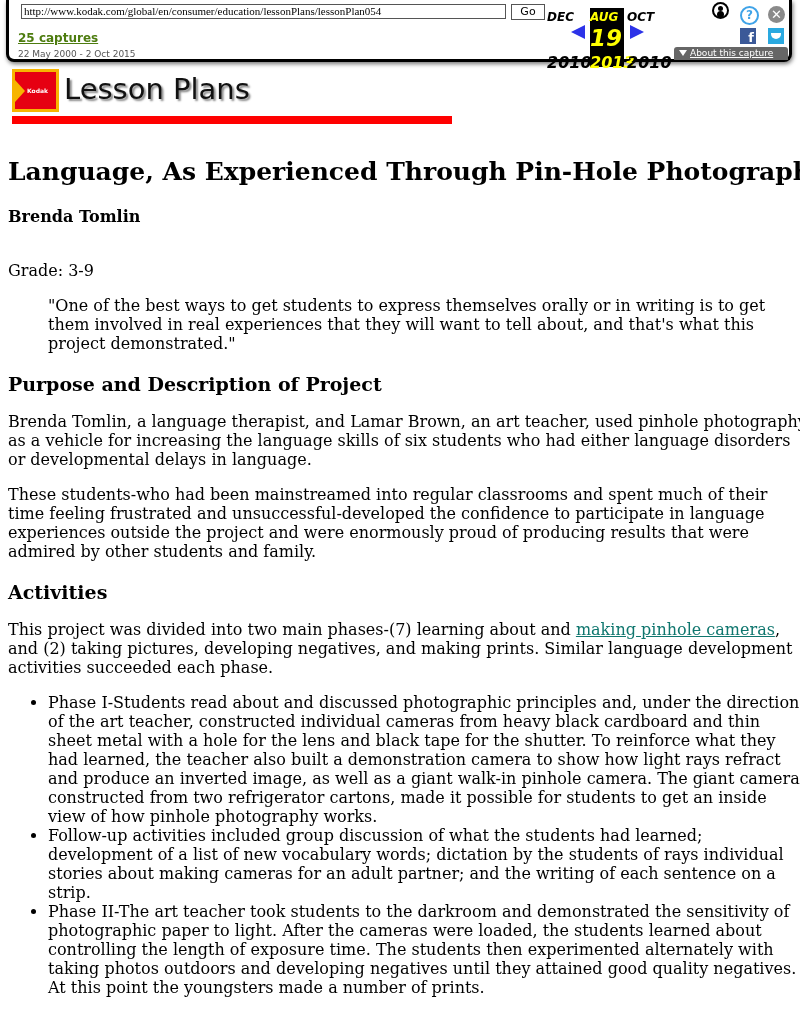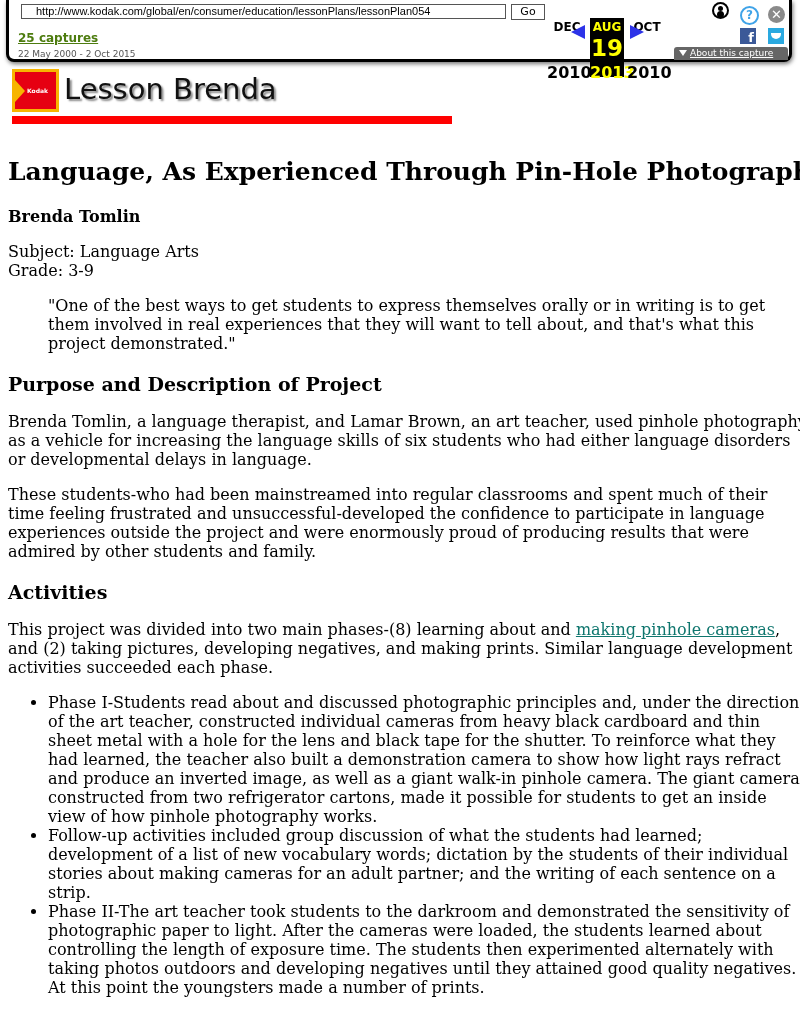--- a/index.html
+++ b/index.html
@@ -5,31 +5,31 @@
   html, body { margin: 0; padding: 0; background: #fff; }
   body { width: 800px; height: 1024px; overflow: hidden; position: relative;
          font-family: "DejaVu Serif", serif; color: #000; }
 
   
   #wm-toolbar { position: absolute; left: 6px; top: 0; width: 786px; height: 62px;
     background: #fff; border: 3px solid #000; border-top: none;
     border-radius: 0 0 8px 8px; box-shadow: 1px 2px 4px #777;
     font-family: "DejaVu Sans", sans-serif; box-sizing: border-box; }
   #wm-url { position: absolute; left: 12px; top: 4px; width: 485px; height: 15px;
-    border: 1px solid #555; font-size: 11px; padding: 0 14px; box-sizing: border-box;
-    font-family: Liberation Sans, sans-serif; color: #000; background: #fff; line-height: 13px;
+    border: 1px solid #555; font-size: 11px; padding: 0 2px; box-sizing: border-box;
+    font-family: Liberation Serif, serif; color: #000; background: #fff; line-height: 13px;
     white-space: nowrap; overflow: hidden; }
   #wm-go { position: absolute; left: 502px; top: 4px; width: 34px; height: 16px;
     border: 1px solid #555; background: #fff; font-size: 11px; line-height: 14px;
     text-align: center; box-sizing: border-box; cursor: pointer; }
   #wm-captures { position: absolute; left: 9px; top: 31px; font-size: 12px; font-weight: bold;
     color: #4d7c0f; text-decoration: underline; cursor: pointer; }
   #wm-range { position: absolute; left: 9px; top: 49px; font-size: 9px; color: #555; }
 
-  .wm-col { position: absolute; top: 18px; width: 40px; text-align: center; font-weight: bold; }
+  .wm-col { position: absolute; top: 8px; width: 40px; font-weight: bold; font-style: italic; }
   .wm-col .mon { font-size: 12px; position: absolute; top: 2px; width: 100%; }
   .wm-col .yr { font-size: 16px; position: absolute; top: 45px; width: 100%; }
   #wm-prev { left: 538px; }
   #wm-cur { left: 581px; width: 34px; height: 59px; background: #000; color: #ff0; }
   #wm-cur .day { position: absolute; top: 17px; width: 100%; font-size: 23px; line-height: 26px; }
   #wm-next { left: 618px; }
   .wm-arrow { position: absolute; top: 25px; width: 0; height: 0; border-top: 7px solid transparent;
     border-bottom: 7px solid transparent; cursor: pointer; }
   #wm-arrow-left { left: 562px; border-right: 14px solid #2d33e8; }
   #wm-arrow-right { left: 621px; border-left: 14px solid #2d33e8; }
@@ -118,40 +118,40 @@
     <span class="tri"></span><span class="txt">About this capture</span>
   </div>
 </div>
 
 <div id="kodak-logo">
   <div class="inner">
       <div class="k"></div>
       <div class="word">Kodak</div>
     </div>
 </div>
-<div id="lesson-plans-title">Lesson Brenda</div>
+<div id="lesson-plans-title">Lesson Plans</div>
 <div id="red-bar"></div>
 
 <div id="content">
   <h1>Language, As Experienced Through Pin-Hole Photography</h1>
   <div class="author">
     <b>Brenda Tomlin</b>
   </div>
   <p>
-    <span>Subject: Language Arts</span><br>
+    <br>
     <span>Grade: 3-9</span>
   </p>
   <blockquote>"One of the best ways to get students to express themselves orally or in writing is to get them involved in real experiences that they will want to tell about, and that's what this project demonstrated."</blockquote>
 
   <h2>Purpose and Description of Project</h2>
   <p class="wide-p" style="width:800px">Brenda Tomlin, a language therapist, and Lamar Brown, an art teacher, used pinhole photography as a vehicle for increasing the language skills of six students who had either language disorders or developmental delays in language.</p>
   <p style="width:770px">These students-who had been mainstreamed into regular classrooms and spent much of their time feeling frustrated and unsuccessful-developed the confidence to participate in language experiences outside the project and were enormously proud of producing results that were admired by other students and family.</p>
 
   <h2>Activities</h2>
   <p style="width:790px">
-    <span>This project was divided into two main phases-(8) learning about and </span><a href="#">making pinhole cameras</a><span>, and (2) taking pictures, developing negatives, and making prints. Similar language development activities succeeded each phase.</span>
+    <span>This project was divided into two main phases-(7) learning about and </span><a href="#">making pinhole cameras</a><span>, and (2) taking pictures, developing negatives, and making prints. Similar language development activities succeeded each phase.</span>
   </p>
   <ul>
     <li style="width:760px">Phase I-Students read about and discussed photographic principles and, under the direction of the art teacher, constructed individual cameras from heavy black cardboard and thin sheet metal with a hole for the lens and black tape for the shutter. To reinforce what they had learned, the teacher also built a demonstration camera to show how light rays refract and produce an inverted image, as well as a giant walk-in pinhole camera. The giant camera, constructed from two refrigerator cartons, made it possible for students to get an inside view of how pinhole photography works.</li>
-    <li style="width:750px">Follow-up activities included group discussion of what the students had learned; development of a list of new vocabulary words; dictation by the students of their individual stories about making cameras for an adult partner; and the writing of each sentence on a strip.</li>
+    <li style="width:750px">Follow-up activities included group discussion of what the students had learned; development of a list of new vocabulary words; dictation by the students of rays individual stories about making cameras for an adult partner; and the writing of each sentence on a strip.</li>
     <li style="width:760px">Phase II-The art teacher took students to the darkroom and demonstrated the sensitivity of photographic paper to light. After the cameras were loaded, the students learned about controlling the length of exposure time. The students then experimented alternately with taking photos outdoors and developing negatives until they attained good quality negatives. At this point the youngsters made a number of prints.</li>
   </ul>
 </div>
 
 </body></html>

